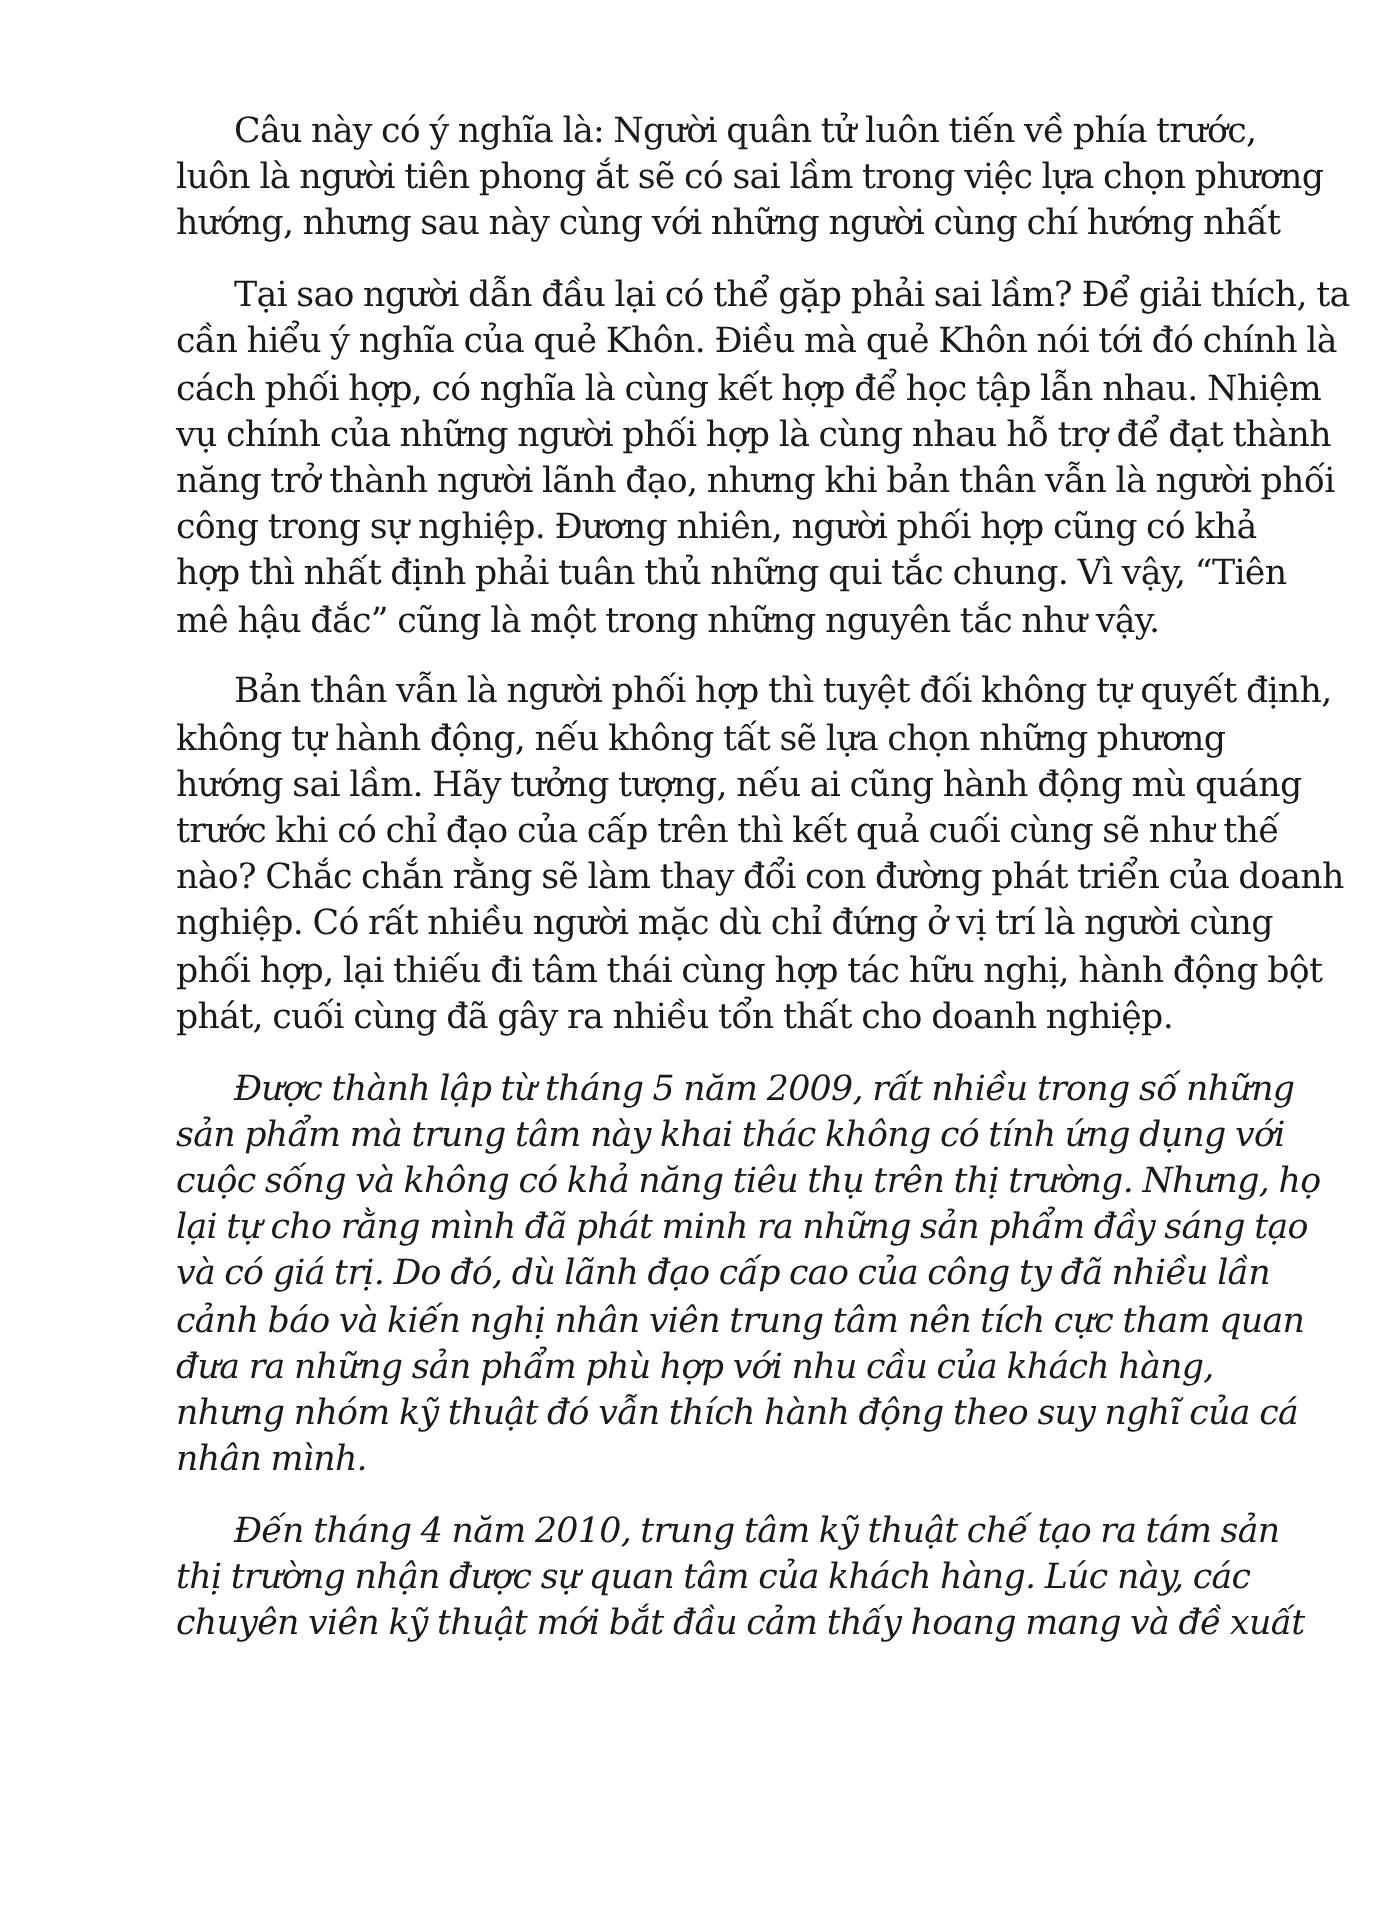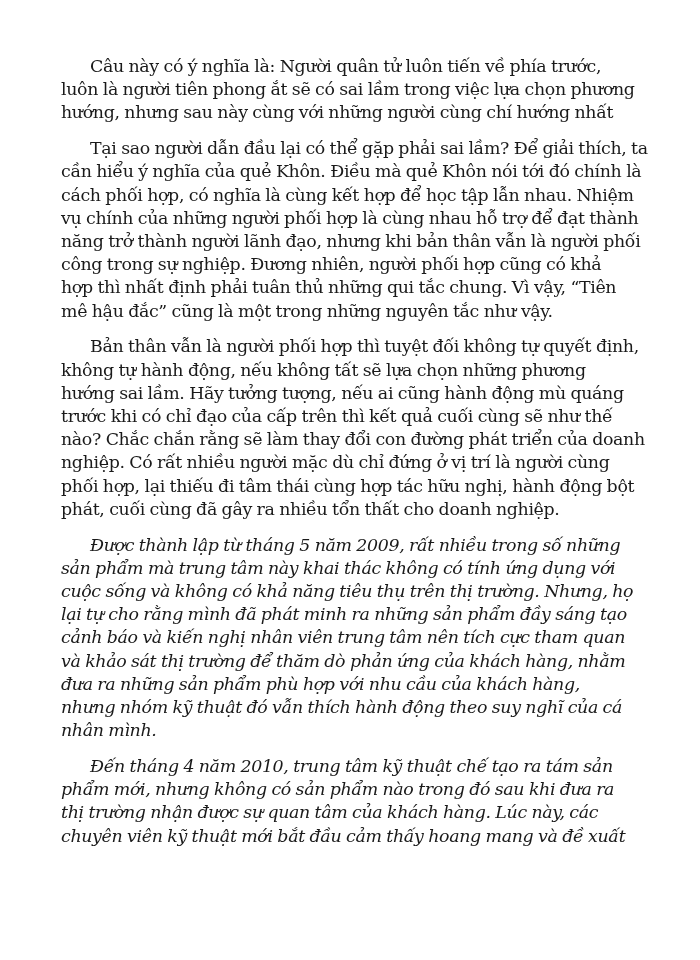--- a/index.html
+++ b/index.html
@@ -11,21 +11,21 @@
     width: 600px;
     font-family: "DejaVu Serif", "Liberation Serif", serif;
     font-size: 17.4px;
     line-height: 23.2px;
     color: #1a1a1a;
     letter-spacing: -0.35px;
     word-spacing: -0.5px;
   }
   .para { margin: 0 0 12.6px 0; }
   .para.italic { font-style: italic; }
-  .line { display: block; white-space: nowrap; }
+  .line { display: block; white-space: nowrap; margin-left: 27px; }
   .line.first { padding-left: 29px; }
 </style>
 </head>
 <body>
 
 <div class="page">
 
   <p class="para">
     <span class="line first">Câu này có ý nghĩa là: Người quân tử luôn tiến về phía trước,</span>
     <span class="line">luôn là người tiên phong ắt sẽ có sai lầm trong việc lựa chọn phương</span>
@@ -53,27 +53,26 @@
     <span class="line">phối hợp, lại thiếu đi tâm thái cùng hợp tác hữu nghị, hành động bột</span>
     <span class="line">phát, cuối cùng đã gây ra nhiều tổn thất cho doanh nghiệp.</span>
   </p>
 
 
   <p class="para italic">
     <span class="line first">Được thành lập từ tháng 5 năm 2009, rất nhiều trong số những</span>
     <span class="line">sản phẩm mà trung tâm này khai thác không có tính ứng dụng với</span>
     <span class="line">cuộc sống và không có khả năng tiêu thụ trên thị trường. Nhưng, họ</span>
     <span class="line">lại tự cho rằng mình đã phát minh ra những sản phẩm đầy sáng tạo</span>
+    <span class="line">và có giá trị. Do đó, dù lãnh đạo cấp cao của công ty đã nhiều lần</span>
     <span class="line">cảnh báo và kiến nghị nhân viên trung tâm nên tích cực tham quan</span>
-    <span class="line">và khảo sát thị trường để thăm dò phản ứng của khách hàng, nhằm</span>
     <span class="line">đưa ra những sản phẩm phù hợp với nhu cầu của khách hàng,</span>
     <span class="line">nhưng nhóm kỹ thuật đó vẫn thích hành động theo suy nghĩ của cá</span>
     <span class="line">nhân mình.</span>
   </p>
 
   <p class="para italic">
     <span class="line first">Đến tháng 4 năm 2010, trung tâm kỹ thuật chế tạo ra tám sản</span>
-    <span class="line">phẩm mới, nhưng không có sản phẩm nào trong đó sau khi đưa ra</span>
     <span class="line">thị trường nhận được sự quan tâm của khách hàng. Lúc này, các</span>
     <span class="line">chuyên viên kỹ thuật mới bắt đầu cảm thấy hoang mang và đề xuất</span>
   </p>
 
 </div>
 
 </body></html>

